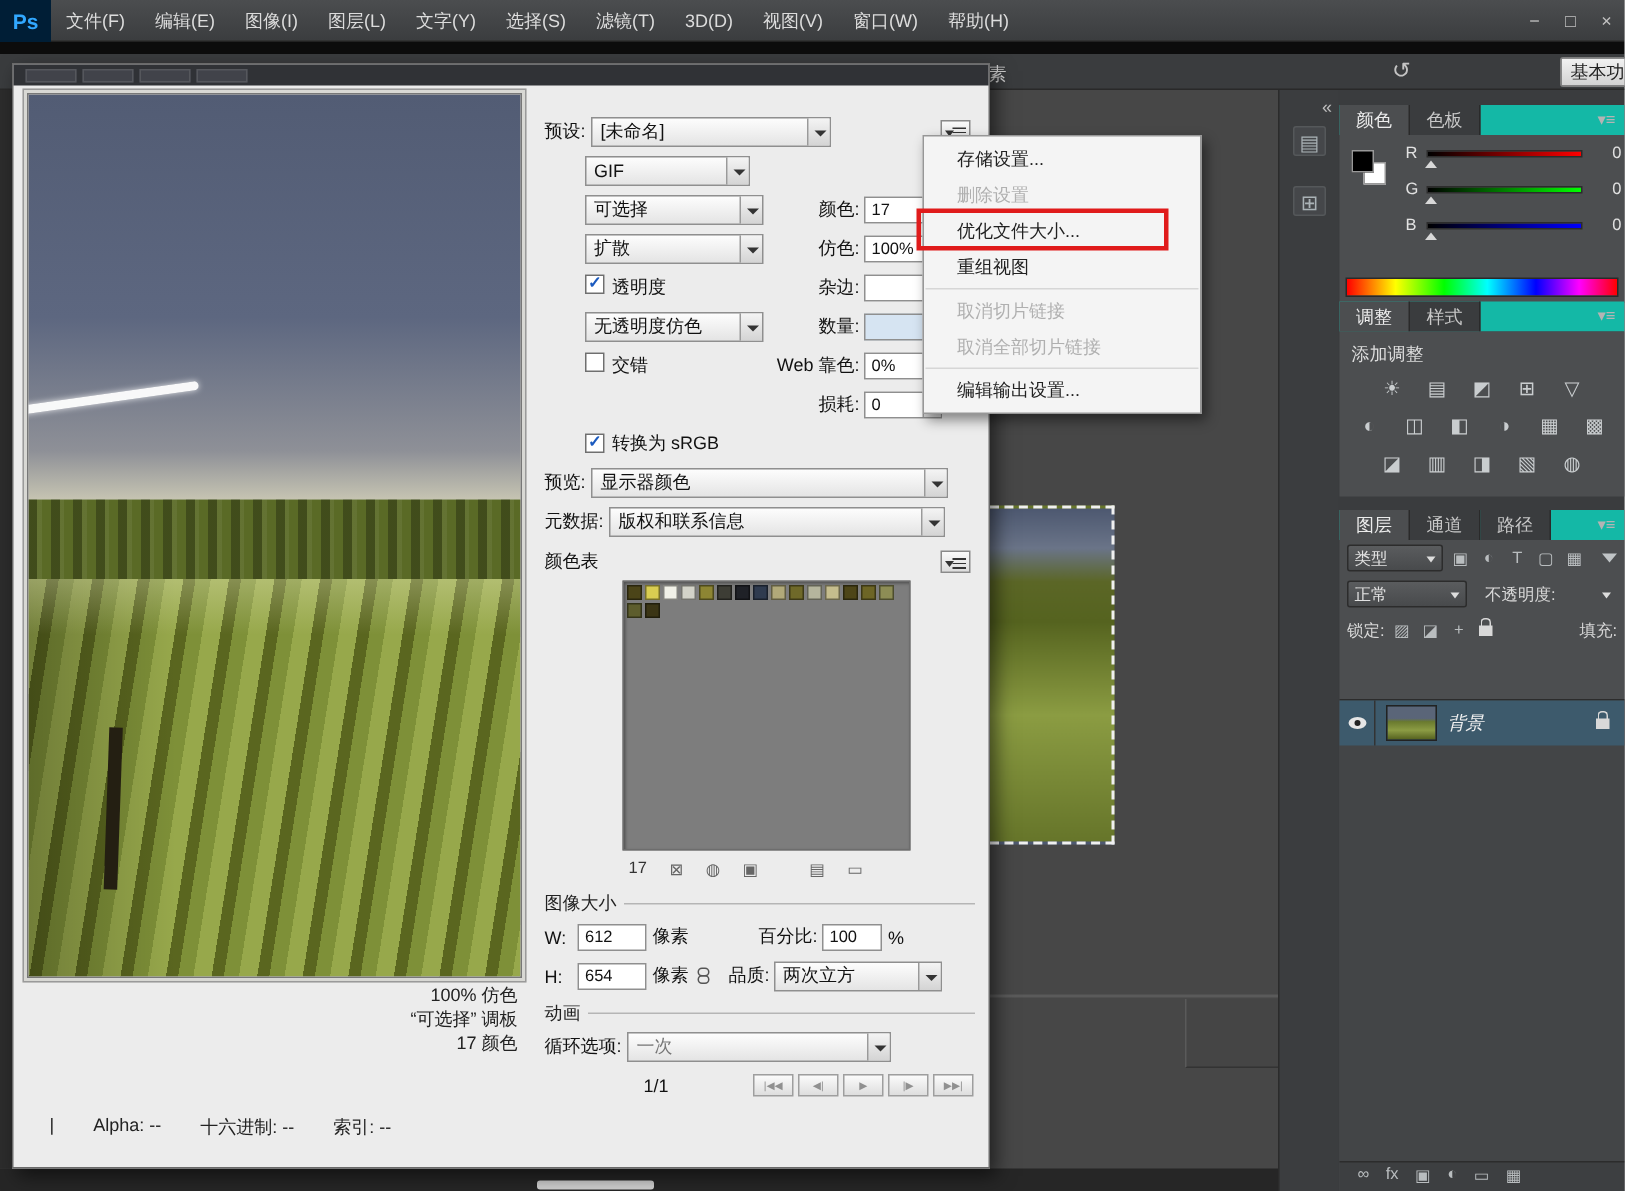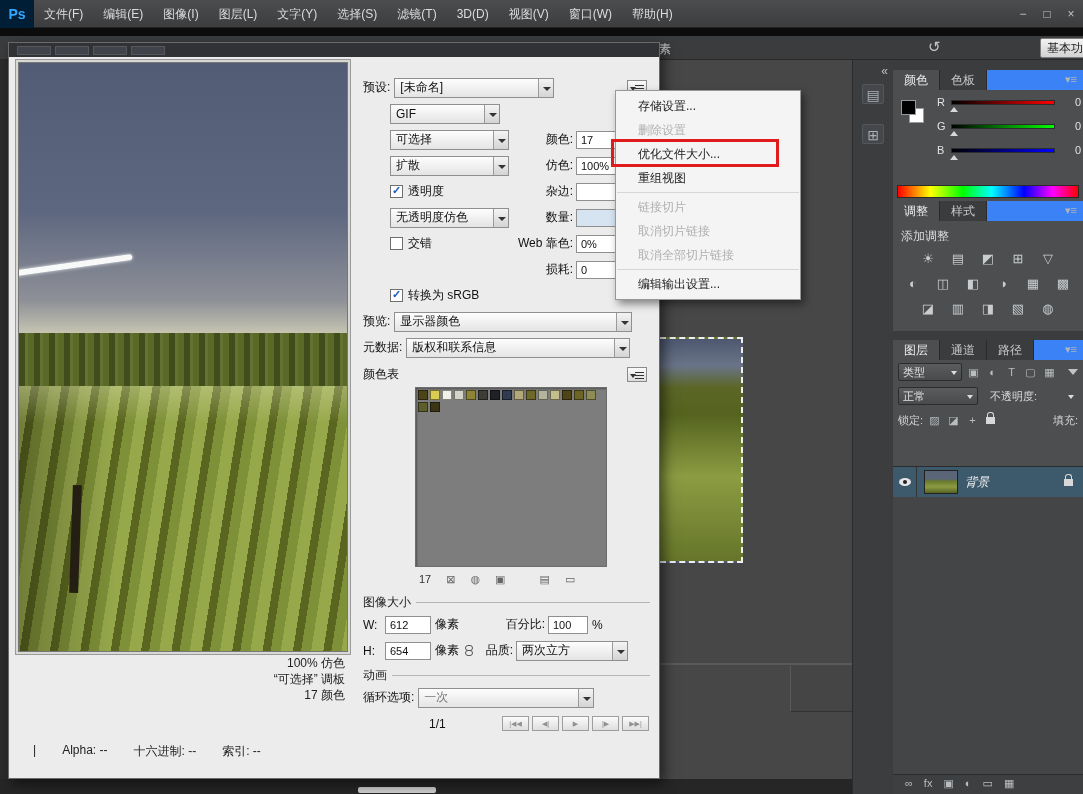--- a/index.html
+++ b/index.html
@@ -24,21 +24,21 @@
 .docfrag{left:660px;top:337px;width:83px;height:226px;background:linear-gradient(180deg,#4d5870 0%,#6a7488 12%,#5b6626 22%,#55631f 34%,#8b9c42 62%,#66752a 100%);border-top:2px dashed #f0f0f0;border-right:2px dashed #f0f0f0;border-bottom:2px dashed #f0f0f0}
 .docline{left:660px;top:663px;width:192px;height:2px;background:#5a5a5a}
 .doccorner{left:790px;top:666px;width:62px;height:46px;background:#454545;border-left:1px solid #5a5a5a;border-bottom:1px solid #333}
 
 .iconstrip{left:852px;top:60px;width:40px;height:734px;background:#3b3d3f;border-left:1px solid #2b2b2b}
 .collapse{position:absolute;right:4px;top:4px;color:#c0c0c0;font-size:12px}
 .stripicon{position:absolute;left:9px;width:22px;height:20px;color:#aab2b6;font-size:14px;text-align:center;line-height:20px;border:1px solid #55585a;border-radius:2px;background:#45474a}
 
 .panelcol{left:892px;top:60px;width:191px;height:734px;background:#3a3c3e}
 .panel{position:absolute;left:893px;width:190px}
-.ptabs{display:flex;height:20px;background:#3b82f6;align-items:stretch}
+.ptabs{display:flex;height:20px;background:#14b8a6;align-items:stretch}
 .ptab{line-height:20px;padding:0 11px;font-size:12px;color:#c8c8c8;background:#3a3c3e;border-right:1px solid #2a2a2a}
 .ptab.on{background:#4c4e50;color:#ececec}
 .pmenu{margin-left:auto;color:#b4b4b4;font-size:11px;padding:3px 6px 0 0}
 .pmenu::after{content:"▾≡"}
 .pbody{background:#4c4e50;position:relative}
 .fg{width:15px;height:15px;background:#000;border:1px solid #999;position:absolute;left:8px;top:10px;z-index:2}
 .bgw{width:15px;height:15px;background:#fff;border:1px solid #999;position:absolute;left:16px;top:18px}
 .chrow{display:flex;align-items:center;height:24px;padding-left:44px}
 .chlab{width:14px;color:#e2e2e2;font-size:11px}
 .chtrack{width:104px;height:5px;position:relative;border:1px solid #2c2c2c}
@@ -80,21 +80,21 @@
 .post{position:absolute;left:52px;bottom:58px;width:9px;height:108px;background:#241f12;transform:rotate(2deg)}
 .pstatus{left:150px;top:612px;width:186px;text-align:right;font-size:12px;color:#222;line-height:16px}
 .dfooter{position:absolute;left:24px;bottom:18px;display:flex;gap:26px;font-size:12px;color:#222}
 .dbuttons{position:absolute;left:254px;bottom:9px;display:flex;gap:13px}
 .btn{width:114px;height:22px;background:linear-gradient(#ffffff,#d9d9d9);border:1px solid #757575;border-radius:3px;font-size:12px;color:#111;display:flex;align-items:center;justify-content:center}
 .btn.primary{border-color:#4d8cc8;box-shadow:0 0 0 1px #a9c9ea inset}
 
 .settings{left:348px;top:34px;width:298px}
 .srow{display:flex;align-items:center;height:21px;margin-bottom:5px;font-size:12px;color:#111;padding-left:6px}
 .slabel{margin-right:4px;white-space:nowrap}
-.col1{width:146px;display:flex;align-items:center}
+.col1{width:146px;display:flex;}
 .ind{margin-left:27px}
 .rlab{width:64px;text-align:right;margin-right:3px;white-space:nowrap}
 .dd{display:flex;align-items:center;height:20px;background:linear-gradient(#fdfdfd,#e4e4e4);border:1px solid #8f8f8f;font-size:12px;color:#111;padding-left:5px}
 .ddv{white-space:nowrap;overflow:hidden}
 .dda{margin-left:auto;width:15px;align-self:stretch;border-left:1px solid #9a9a9a;background:linear-gradient(#f4f4f4,#d4d4d4);position:relative}
 .dda::after{content:"";position:absolute;left:4px;top:8px;border-left:4px solid transparent;border-right:4px solid transparent;border-top:4px solid #333}
 .mini{display:flex;align-items:center;width:52px;height:18px;background:#fff;border:1px solid #8f8f8f;font-size:11px;padding-left:4px}
 .mini .dda{width:12px}
 .mini .dda::after{left:2px;top:7px;border-left-width:3px;border-right-width:3px}
 .mini.blue{background:#d6e4f2}
@@ -508,21 +508,20 @@
       <span>索引: --</span>
     </div>
   </div>
 
   <div class="flyout abs">
     <div class="fitem">存储设置...</div>
     <div class="fitem off">删除设置</div>
     <div class="fitem">优化文件大小...</div>
     <div class="fitem">重组视图</div>
     <div class="fsep"></div>
-    <div class="fitem off">链接切片</div>
     <div class="fitem off">取消切片链接</div>
     <div class="fitem off">取消全部切片链接</div>
     <div class="fsep"></div>
     <div class="fitem">编辑输出设置...</div>
     <div class="redbox" style="border-color: rgb(224, 27, 27);"></div>
   </div>
 
 </div>
 
 </body></html>

